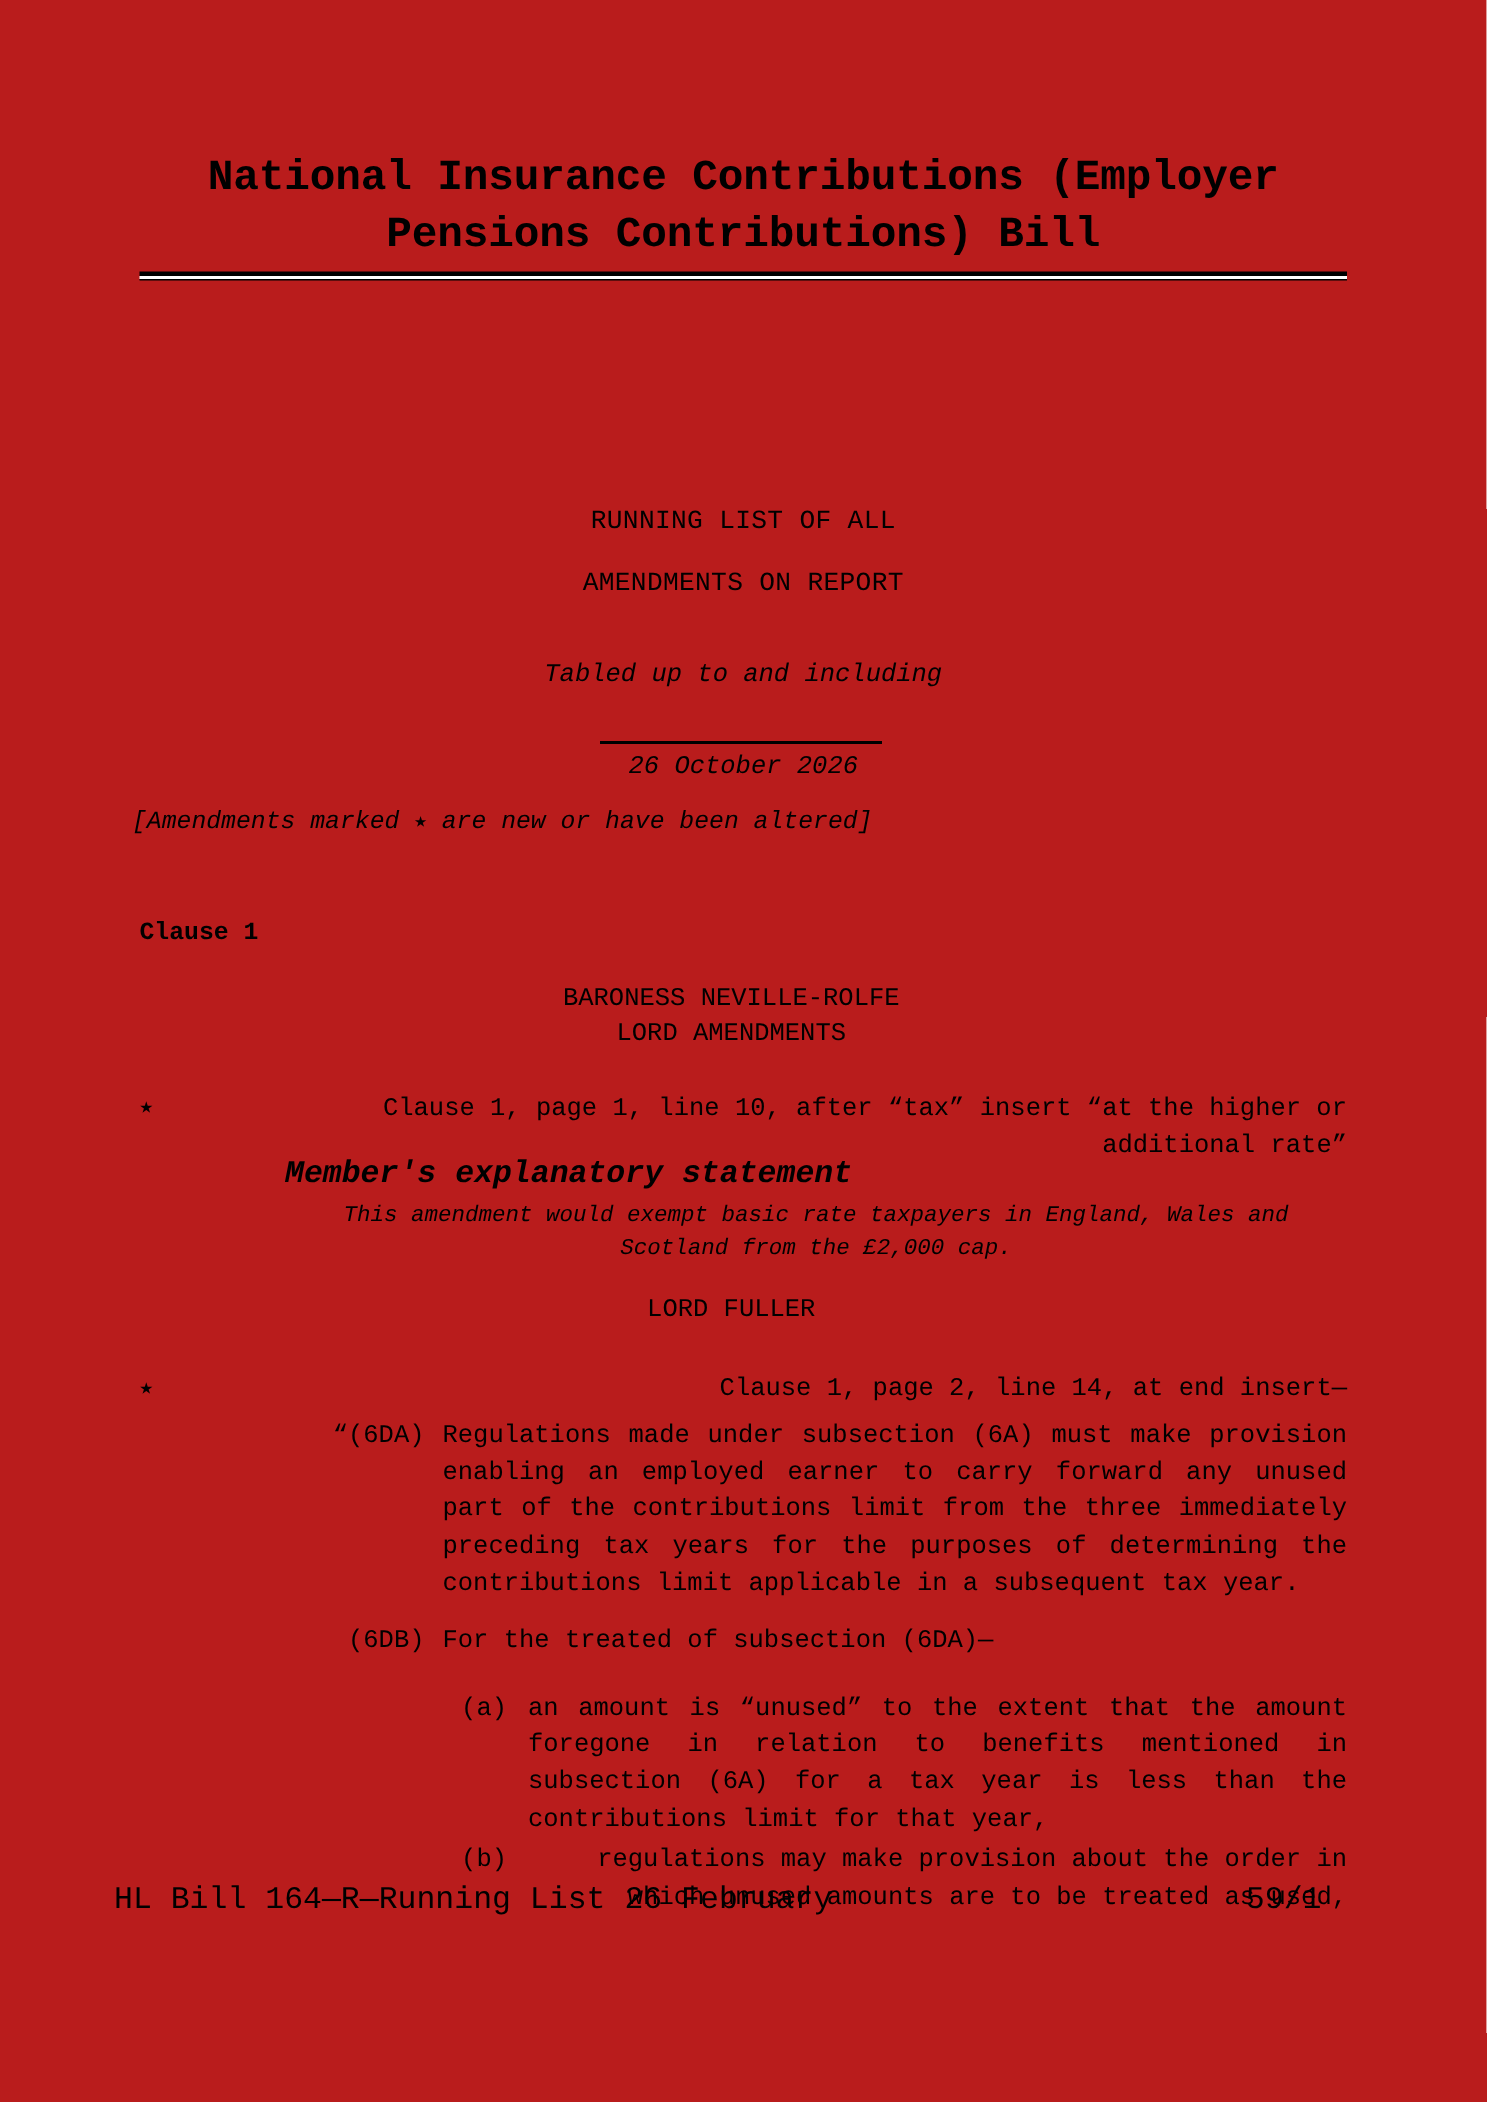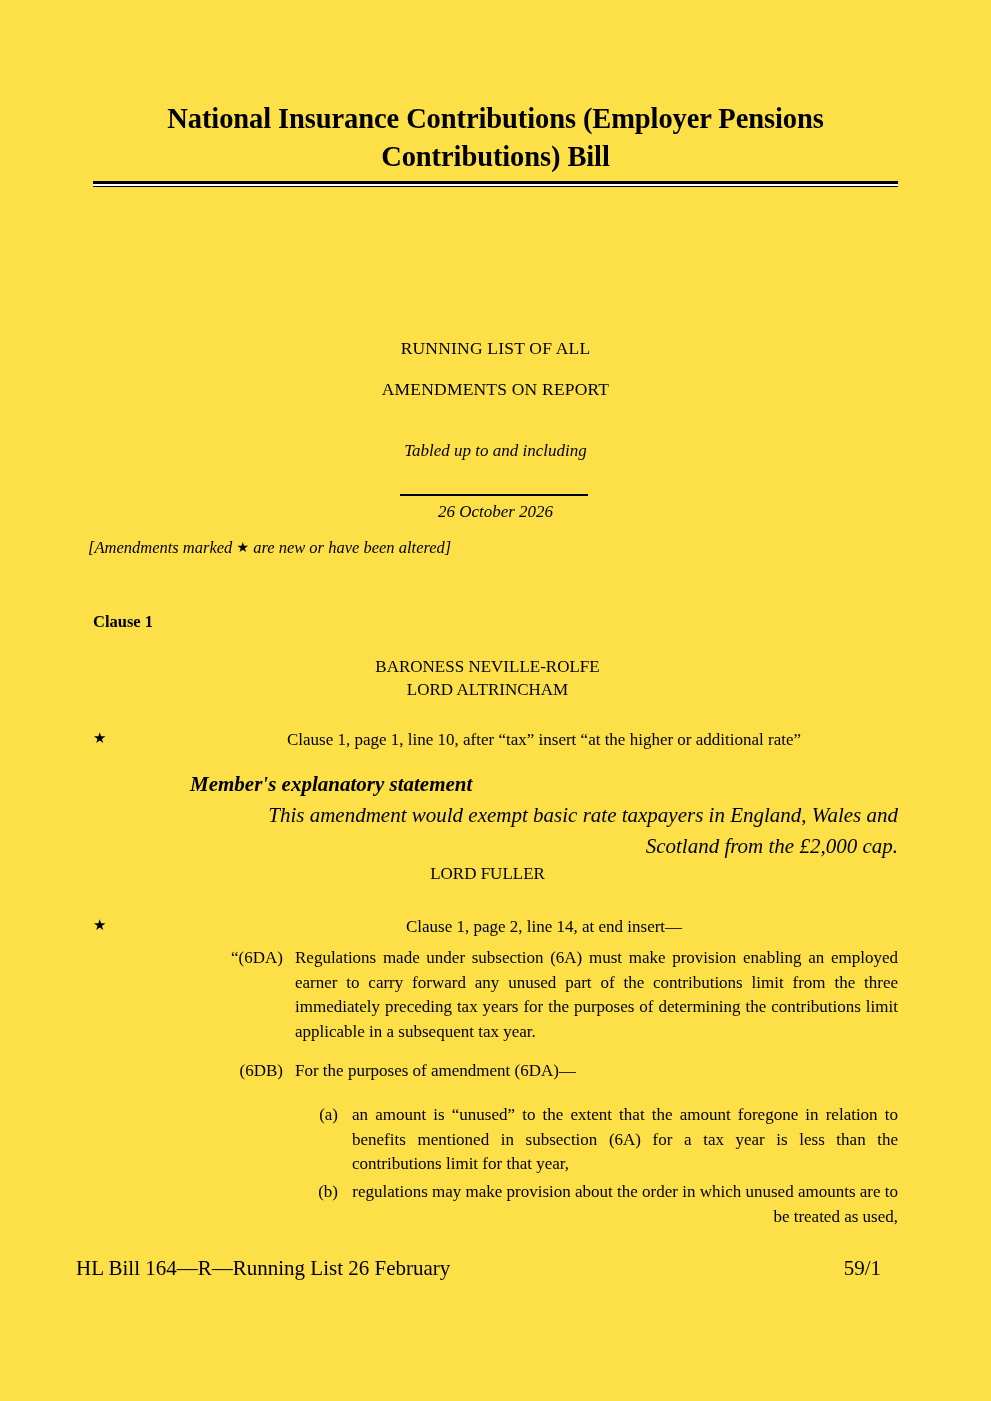--- a/index.html
+++ b/index.html
@@ -10,23 +10,24 @@
   }
   body {
     font-family: "Liberation Serif", "DejaVu Serif", serif;
     color: #000000;
   }
   .page {
     position: relative;
     width: 991px;
     height: 1401px;
     margin: 0 auto;
-    background: #fde047;
+    background: #b91c1c;
     overflow: hidden;
     box-sizing: border-box;
+    font-family: Liberation Mono, monospace;
   }
 
   
   .doc-title {
     position: absolute;
     left: 93px;
     top: 100px;
     width: 805px;
     text-align: center;
     font-size: 28.5px;
@@ -139,42 +140,42 @@
     left: 0px;
     top: 0px;
     width: 20px;
     font-size: 15px;
     line-height: 1.45;
   }
   .amend-text {
     margin-left: 97px;
     font-size: 17px;
     line-height: 1.45;
-    text-align: center;
+    text-align: right;
   }
 
   
   .expl {
     position: absolute;
     left: 190px;
     top: 769px;
     width: 708px;
   }
   .expl-title {
     font-size: 21px;
     font-style: italic;
     font-weight: bold;
     line-height: 1.45;
     margin-bottom: 1px;
   }
   .expl-body {
-    font-size: 21px;
+    font-size: 15px;
     font-style: italic;
     line-height: 1.45;
-    text-align: right;
+    text-align: center;
   }
 
   
   .inserted {
     position: absolute;
     left: 93px;
     top: 946px;
     width: 805px;
   }
   .sub-para {
@@ -254,21 +255,21 @@
   <div class="short-rule"></div>
 
   <div class="marked-note">
     <span>[Amendments marked </span><span class="star">★</span><span> are new or have been altered]</span>
   </div>
 
   <div class="clause-heading">Clause 1</div>
 
   <div class="sponsors s1">
     <div>BARONESS NEVILLE-ROLFE</div>
-    <div>LORD ALTRINCHAM</div>
+    <div>LORD AMENDMENTS</div>
   </div>
 
   <div class="amendment a1">
     <div class="amend-row">
       <div class="amend-star">★</div>
       <div class="amend-text">Clause 1, page 1, line 10, after “tax” insert “at the higher or additional rate”</div>
     </div>
   </div>
 
   <div class="expl">
@@ -289,21 +290,21 @@
 
   <div class="inserted">
 
     <div class="sub-para">
       <div class="sub-label">“(6DA)</div>
       <div class="sub-body">Regulations made under subsection (6A) must make provision enabling an employed earner to carry forward any unused part of the contributions limit from the three immediately preceding tax years for the purposes of determining the contributions limit applicable in a subsequent tax year.</div>
     </div>
 
     <div class="sub-para">
       <div class="sub-label">(6DB)</div>
-      <div class="sub-body nojust">For the purposes of amendment (6DA)—</div>
+      <div class="sub-body nojust">For the treated of subsection (6DA)—</div>
     </div>
 
     <div style="height:6px"></div>
 
     <div class="item">
       <div class="item-label">(a)</div>
       <div class="item-body">an amount is “unused” to the extent that the amount foregone in relation to benefits mentioned in subsection (6A) for a tax year is less than the contributions limit for that year,</div>
     </div>
 
     <div class="item">

